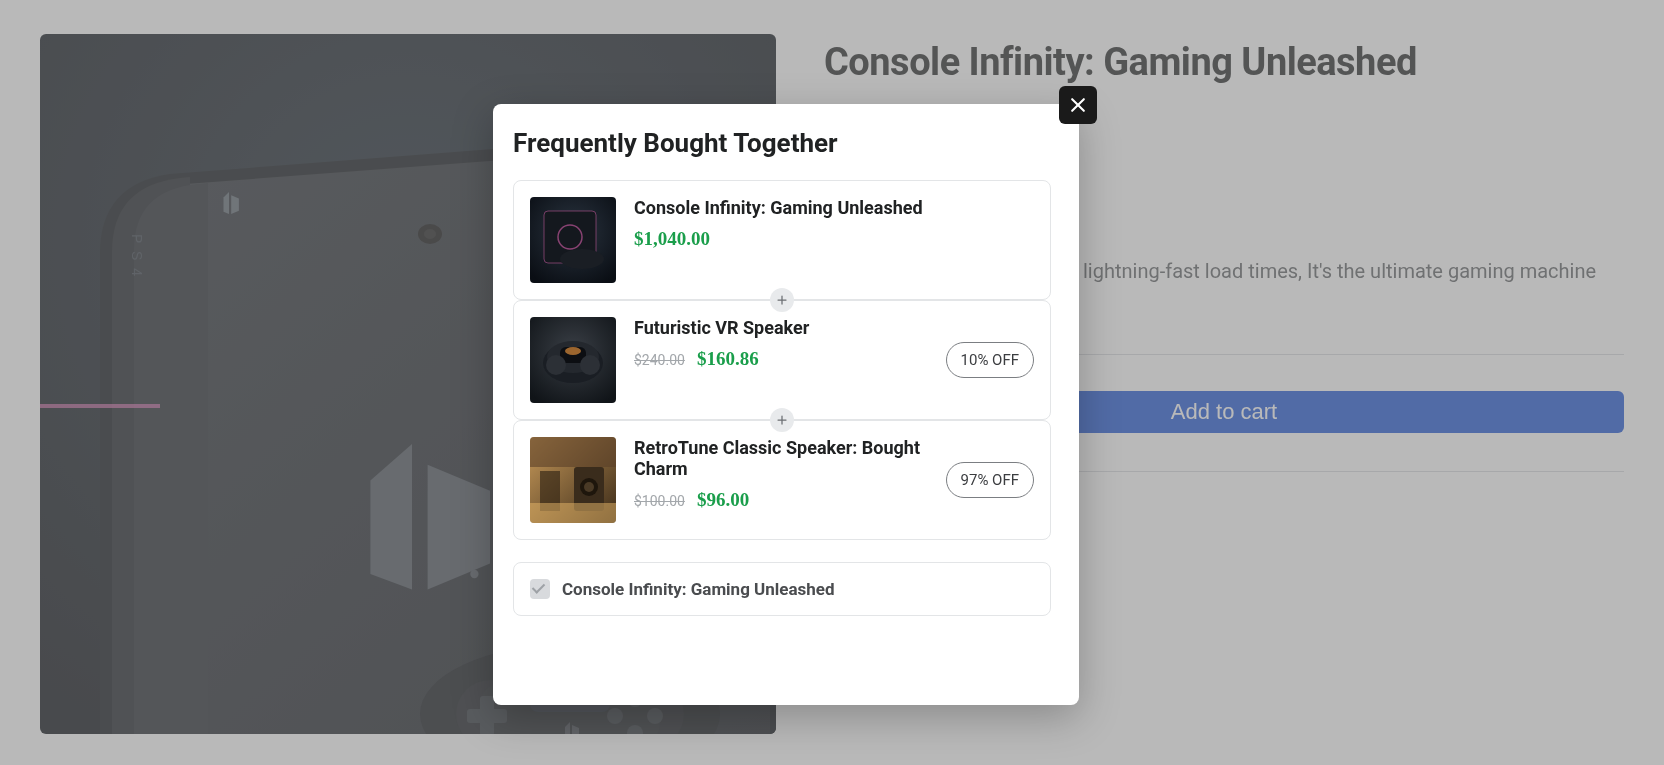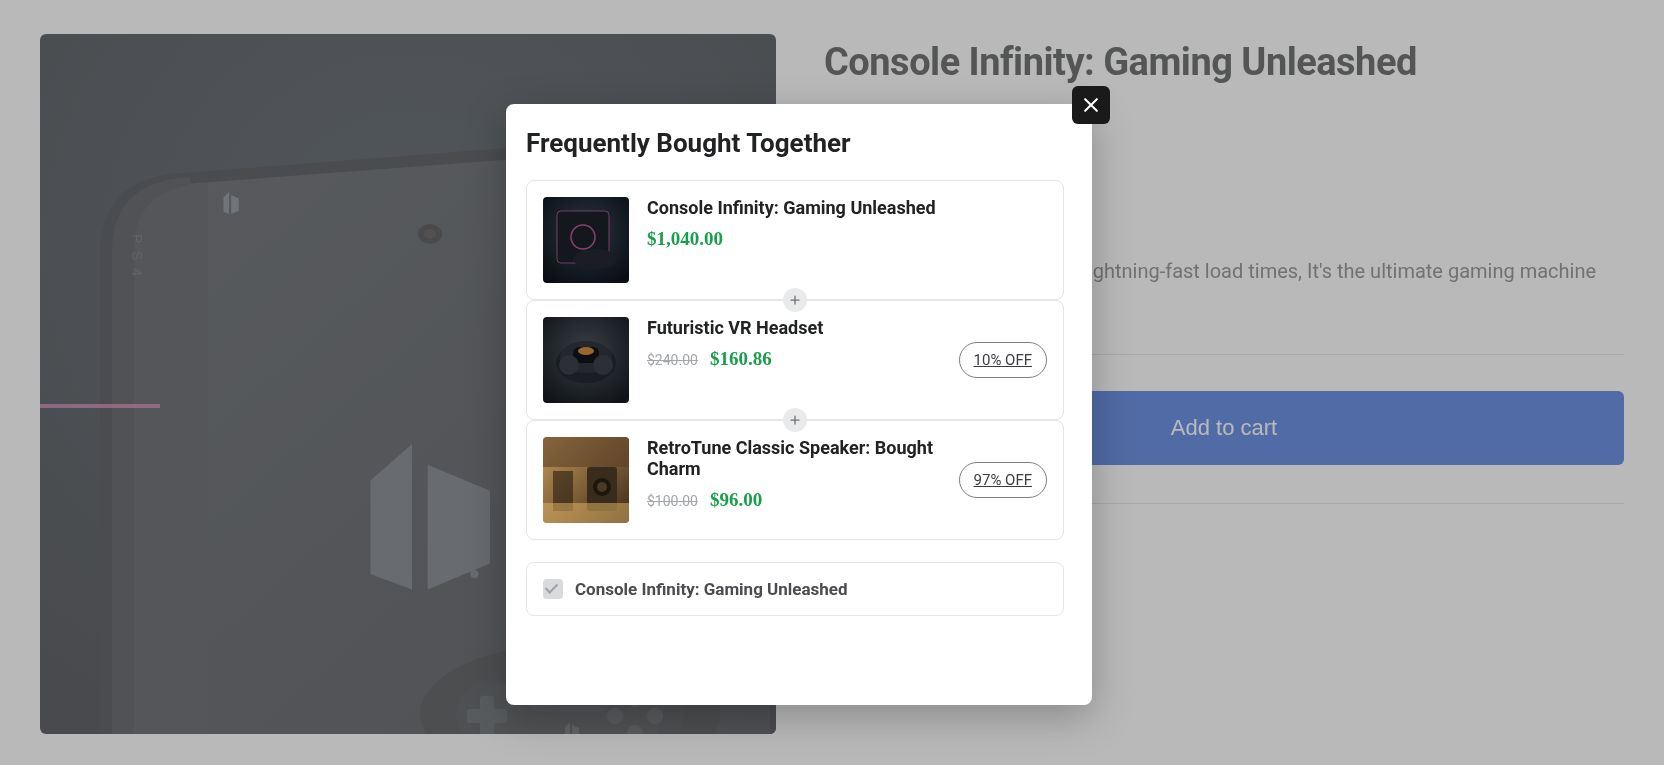--- a/index.html
+++ b/index.html
@@ -7,44 +7,44 @@
   body { background: #fff; position: relative; }
 
   .page { display: flex; gap: 48px; padding: 34px 40px; }
   .product-image { width: 736px; height: 700px; border-radius: 6px; overflow: hidden; flex-shrink: 0; }
   .product-image svg { display: block; }
 
   .product-info { flex: 1; padding-top: 6px; }
   .product-title { font-size: 38px; font-weight: 700; color: #202223; letter-spacing: -0.5px; line-height: 1.2; }
   .product-desc { font-size: 20px; color: #5c5f62; margin-top: 170px; line-height: 1.55; }
   .divider { border: none; border-top: 1px solid #d8dadd; margin: 36px 0; }
-  .add-to-cart { display: block; width: 100%; background: #1a53d6; color: #fff; font-size: 22px; font-weight: 500; border: none; border-radius: 6px; padding: 24px 0; cursor: pointer; }
+  .add-to-cart { display: block; width: 100%; background: #1a53d6; color: #fff; font-size: 22px; font-weight: 500; border: none; border-radius: 6px; padding: 8px 0; cursor: pointer; }
   .divider2 { border: none; border-top: 1px solid #d8dadd; margin-top: 38px; }
 
   .overlay { position: absolute; inset: 0; background: rgba(128,128,128,0.55); }
 
-  .modal { position: absolute; left: 506px; top: 104px; width: 586px; height: 601px; background: #fff; border-radius: 8px; box-shadow: 0 12px 40px rgba(0,0,0,0.25); padding: 24px 20px 20px 20px; display: flex; flex-direction: column; }
+  .modal { position: absolute; left: 493px; top: 104px; width: 586px; height: 601px; background: #fff; border-radius: 8px; box-shadow: 0 12px 40px rgba(0,0,0,0.25); padding: 24px 20px 20px 20px; display: flex; flex-direction: column; }
   .close-btn { position: absolute; top: -18px; right: -18px; width: 38px; height: 38px; background: #1a1a1a; border-radius: 6px; display: flex; align-items: center; justify-content: center; cursor: pointer; }
   .close-btn svg { stroke: #fff; }
 
   .modal-title { font-size: 26px; font-weight: 700; color: #202223; margin-bottom: 22px; }
   .scroll { flex: 1; overflow-y: auto; padding-right: 8px; }
   .scroll::-webkit-scrollbar { width: 8px; }
   .scroll::-webkit-scrollbar-track { background: transparent; }
   .scroll::-webkit-scrollbar-thumb { background: #c4c8cc; border-radius: 4px; }
 
   .item-card { border: 1px solid #e3e5e7; border-radius: 8px; padding: 16px; display: flex; gap: 18px; align-items: flex-start; position: relative; }
   .thumb { width: 86px; height: 86px; border-radius: 4px; flex-shrink: 0; overflow: hidden; }
   .thumb svg { display:block; }
   .item-body { flex: 1; }
   .item-title { font-size: 18px; font-weight: 700; color: #202223; margin-bottom: 10px; }
   .price-row { display: flex; gap: 12px; align-items: baseline; }
   .price-strike { color: #a3a7ab; text-decoration: line-through; font-size: 14px; }
   .price-current { color: #1a9e4b; font-size: 19px; font-weight: 600; font-family: Liberation Serif, serif; }
-  .discount-pill { border: 1px solid #7b7e82; border-radius: 999px; padding: 8px 14px; font-size: 15px; color: #3b3d40; align-self: center; white-space: nowrap; text-decoration: underline; }
+  .discount-pill { border: 1px solid #7b7e82; border-radius: 999px; padding: 8px 14px; font-size: 15px; color: #3b3d40; align-self: center; white-space: nowrap; }
 
   .connector { display: flex; justify-content: center; margin: -12px 0; position: relative; z-index: 2; }
   .plus-circle { width: 24px; height: 24px; background: #e8eaec; border-radius: 50%; display: flex; align-items: center; justify-content: center; color: #6b6e72; }
   .plus-circle svg { stroke: #6b6e72; }
 
   .checklist { border: 1px solid #e3e5e7; border-radius: 8px; padding: 16px; margin-top: 22px; }
   .check-row { display: flex; align-items: center; gap: 12px; }
   .chk { width: 20px; height: 20px; border-radius: 4px; background: #d8dadd; position: relative; flex-shrink: 0; }
   .chk::after { content:''; position:absolute; left:5px; top:2px; width:5px; height:10px; border:solid #9ea2a6; border-width:0 2px 2px 0; transform:rotate(45deg); }
   .check-label { font-size: 17px; font-weight: 700; color: #4a4c4f; }
@@ -185,21 +185,21 @@
           <rect width="86" height="86" fill="url(#t2)"></rect>
           <ellipse cx="43" cy="46" rx="30" ry="20" fill="#1a1e24"></ellipse>
           <ellipse cx="43" cy="40" rx="26" ry="16" fill="#24282e"></ellipse>
           <rect x="30" y="30" width="26" height="16" rx="6" fill="#0c0e12"></rect>
           <circle cx="26" cy="48" r="10" fill="#2c3036"></circle>
           <circle cx="60" cy="48" r="10" fill="#2c3036"></circle>
           <ellipse cx="43" cy="34" rx="8" ry="4" fill="#d88a3a" opacity="0.7"></ellipse>
         </svg>
       </div>
       <div class="item-body">
-        <div class="item-title">Futuristic VR Headset</div>
+        <div class="item-title">Futuristic VR Speaker</div>
         <div class="price-row">
           <span class="price-strike">$240.00</span>
           <span class="price-current">$160.86</span>
         </div>
       </div>
       <div class="discount-pill">10% OFF</div>
     </div>
 
     <div class="connector">
       <div class="plus-circle">

